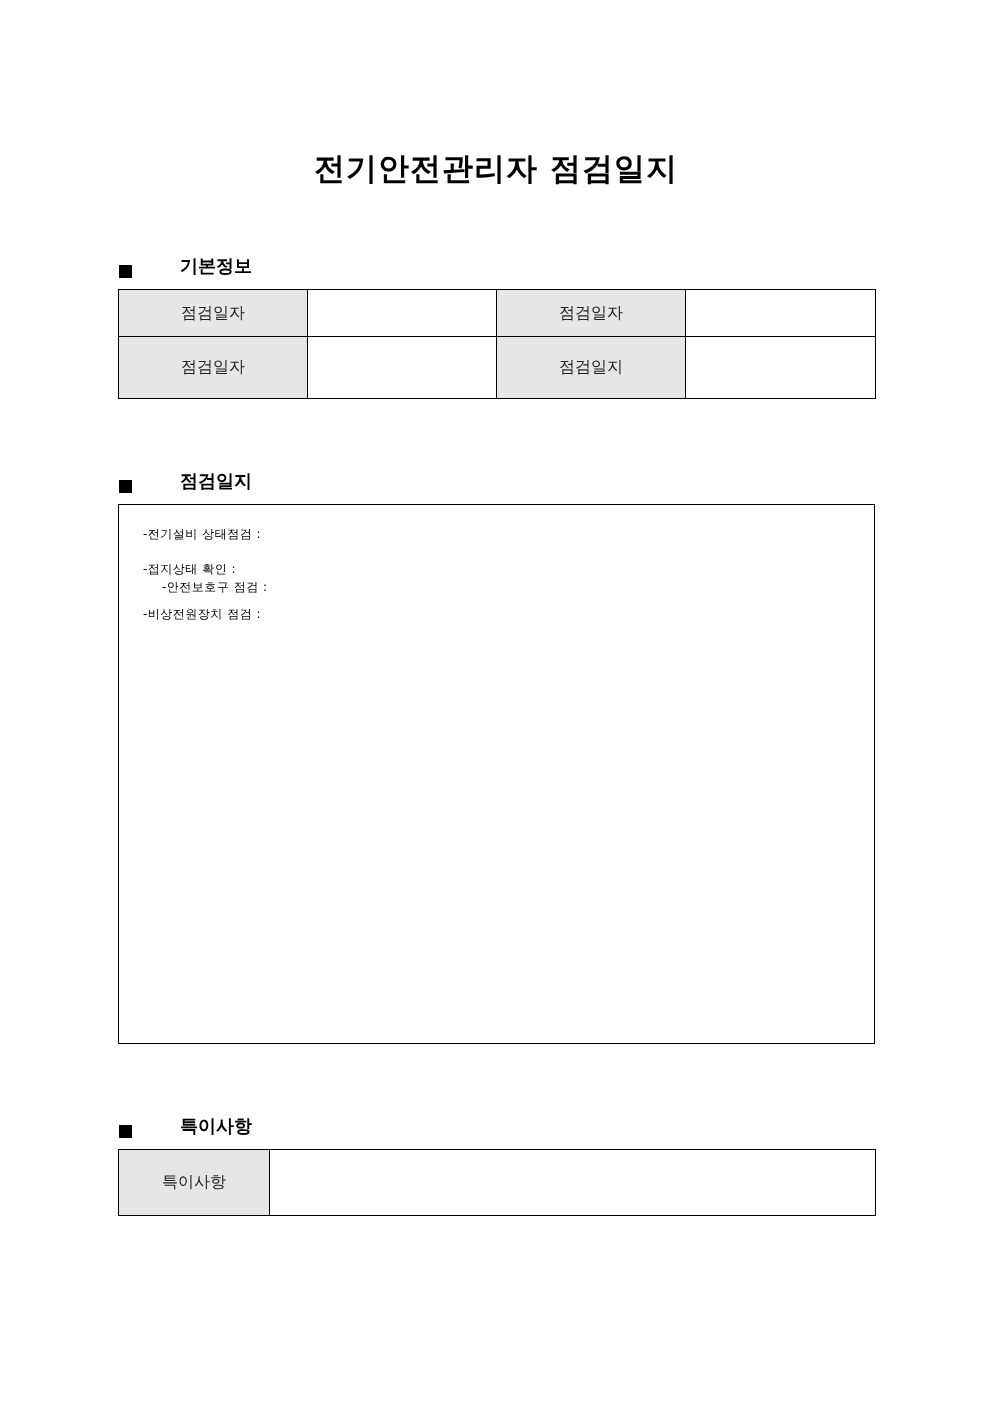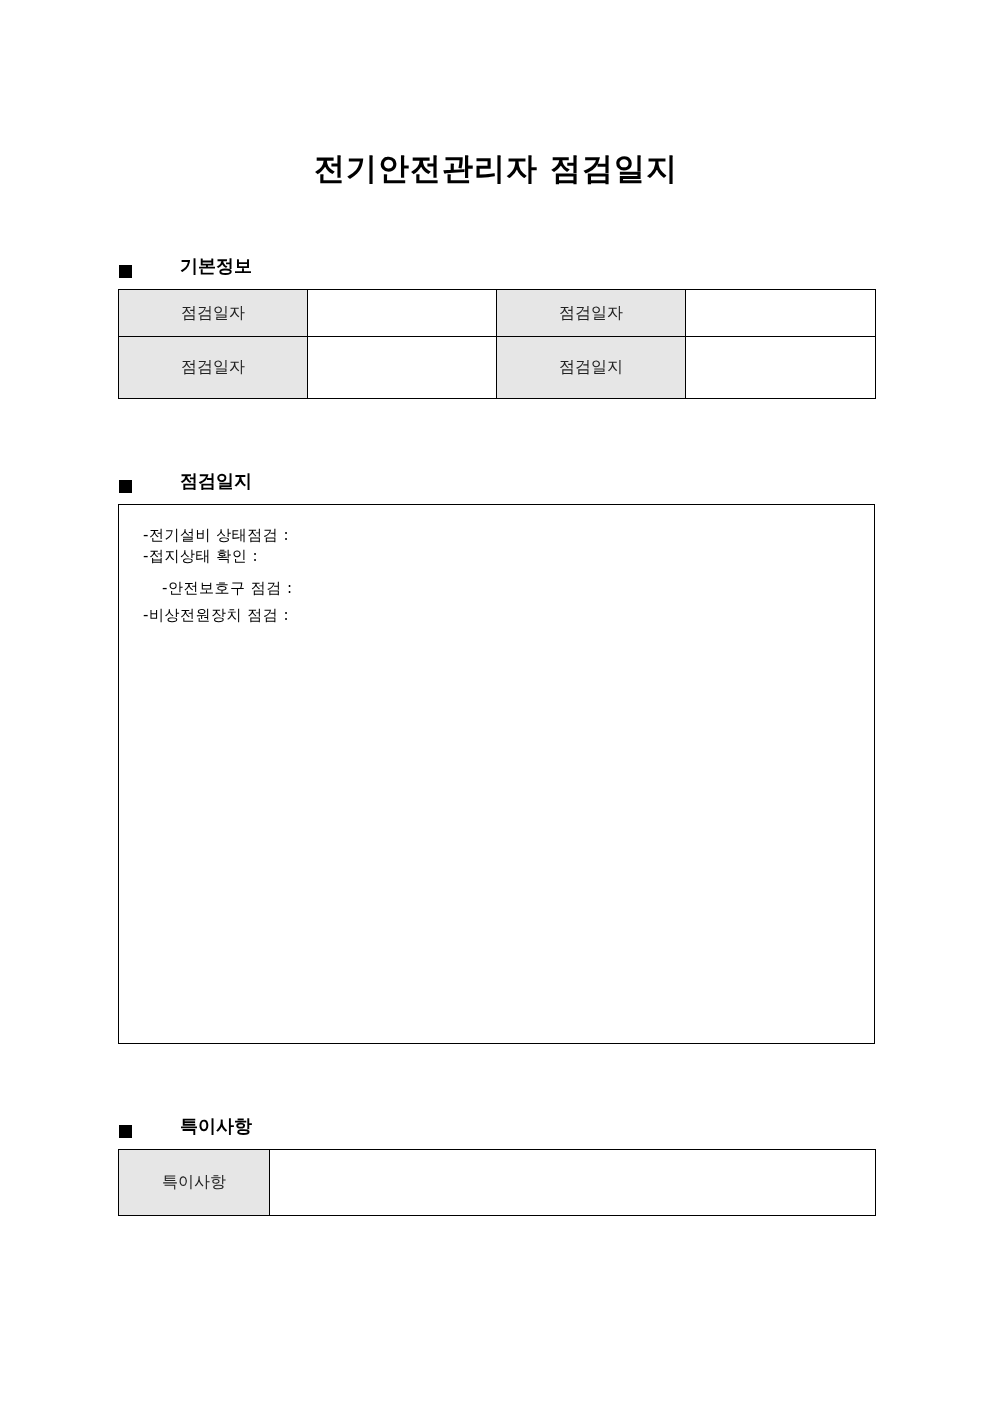--- a/index.html
+++ b/index.html
@@ -5,21 +5,21 @@
     html, body { margin:0; padding:0; background:#ffffff; }
     body { width:992px; height:1403px; position:relative; font-family:"DejaVu Sans","Liberation Sans",sans-serif; color:#000; overflow:hidden; }
     .title { position:absolute; left:0; top:148px; width:992px; text-align:center; font-size:31px; font-weight:bold; letter-spacing:1px; }
     .section-head { position:absolute; left:119px; font-size:18px; font-weight:bold; display:flex; align-items:flex-end;gap:36px; }
     .section-head .sq { display:inline-block; width:13px; height:13px; background:#000; margin-right:12px; }
     table.grid { position:absolute; left:118px; border-collapse:collapse; table-layout:fixed; }
     table.grid td { border:1px solid #000; padding:0; font-size:16px; text-align:center; }
     td.label { background:#e6e6e6; color:#222; }
     td.value { background:#fff; }
     .content-box { position:absolute; left:118px; top:504px; width:755px; height:538px; border:1px solid #000; box-sizing:content-box; }
-    .content-box .line { position:absolute; left:24px; font-size:15px; letter-spacing:0.5px; white-space:pre; }
+    .content-box .line { position:absolute; left:24px; font-size:12px; letter-spacing:0.5px; white-space:pre; }
   </style>
 </head>
 <body>
 
 <div class="title">전기안전관리자 점검일지</div>
 
 <div class="section-head" style="top:254px;">
   <span class="sq"></span>
   <span>기본정보</span>
 </div>
@@ -47,21 +47,21 @@
 </tbody>
   </table>
 
 <div class="section-head" style="top:469px;">
   <span class="sq"></span>
   <span>점검일지</span>
 </div>
 
 <div class="content-box">
   <div class="line" style="top:21px;">-전기설비 상태점검 :</div>
-  <div class="line" style="top:42px;">-접지상태 확인 :</div>
+  <div class="line" style="top:56px;">-접지상태 확인 :</div>
   <div class="line" style="top:74px;margin-left:19px;">-안전보호구 점검 :</div>
   <div class="line" style="top:101px;">-비상전원장치 점검 :</div>
 </div>
 
 <div class="section-head" style="top:1114px;">
   <span class="sq"></span>
   <span>특이사항</span>
 </div>
 
 <table class="grid" style="top:1149px; width:757px;">

